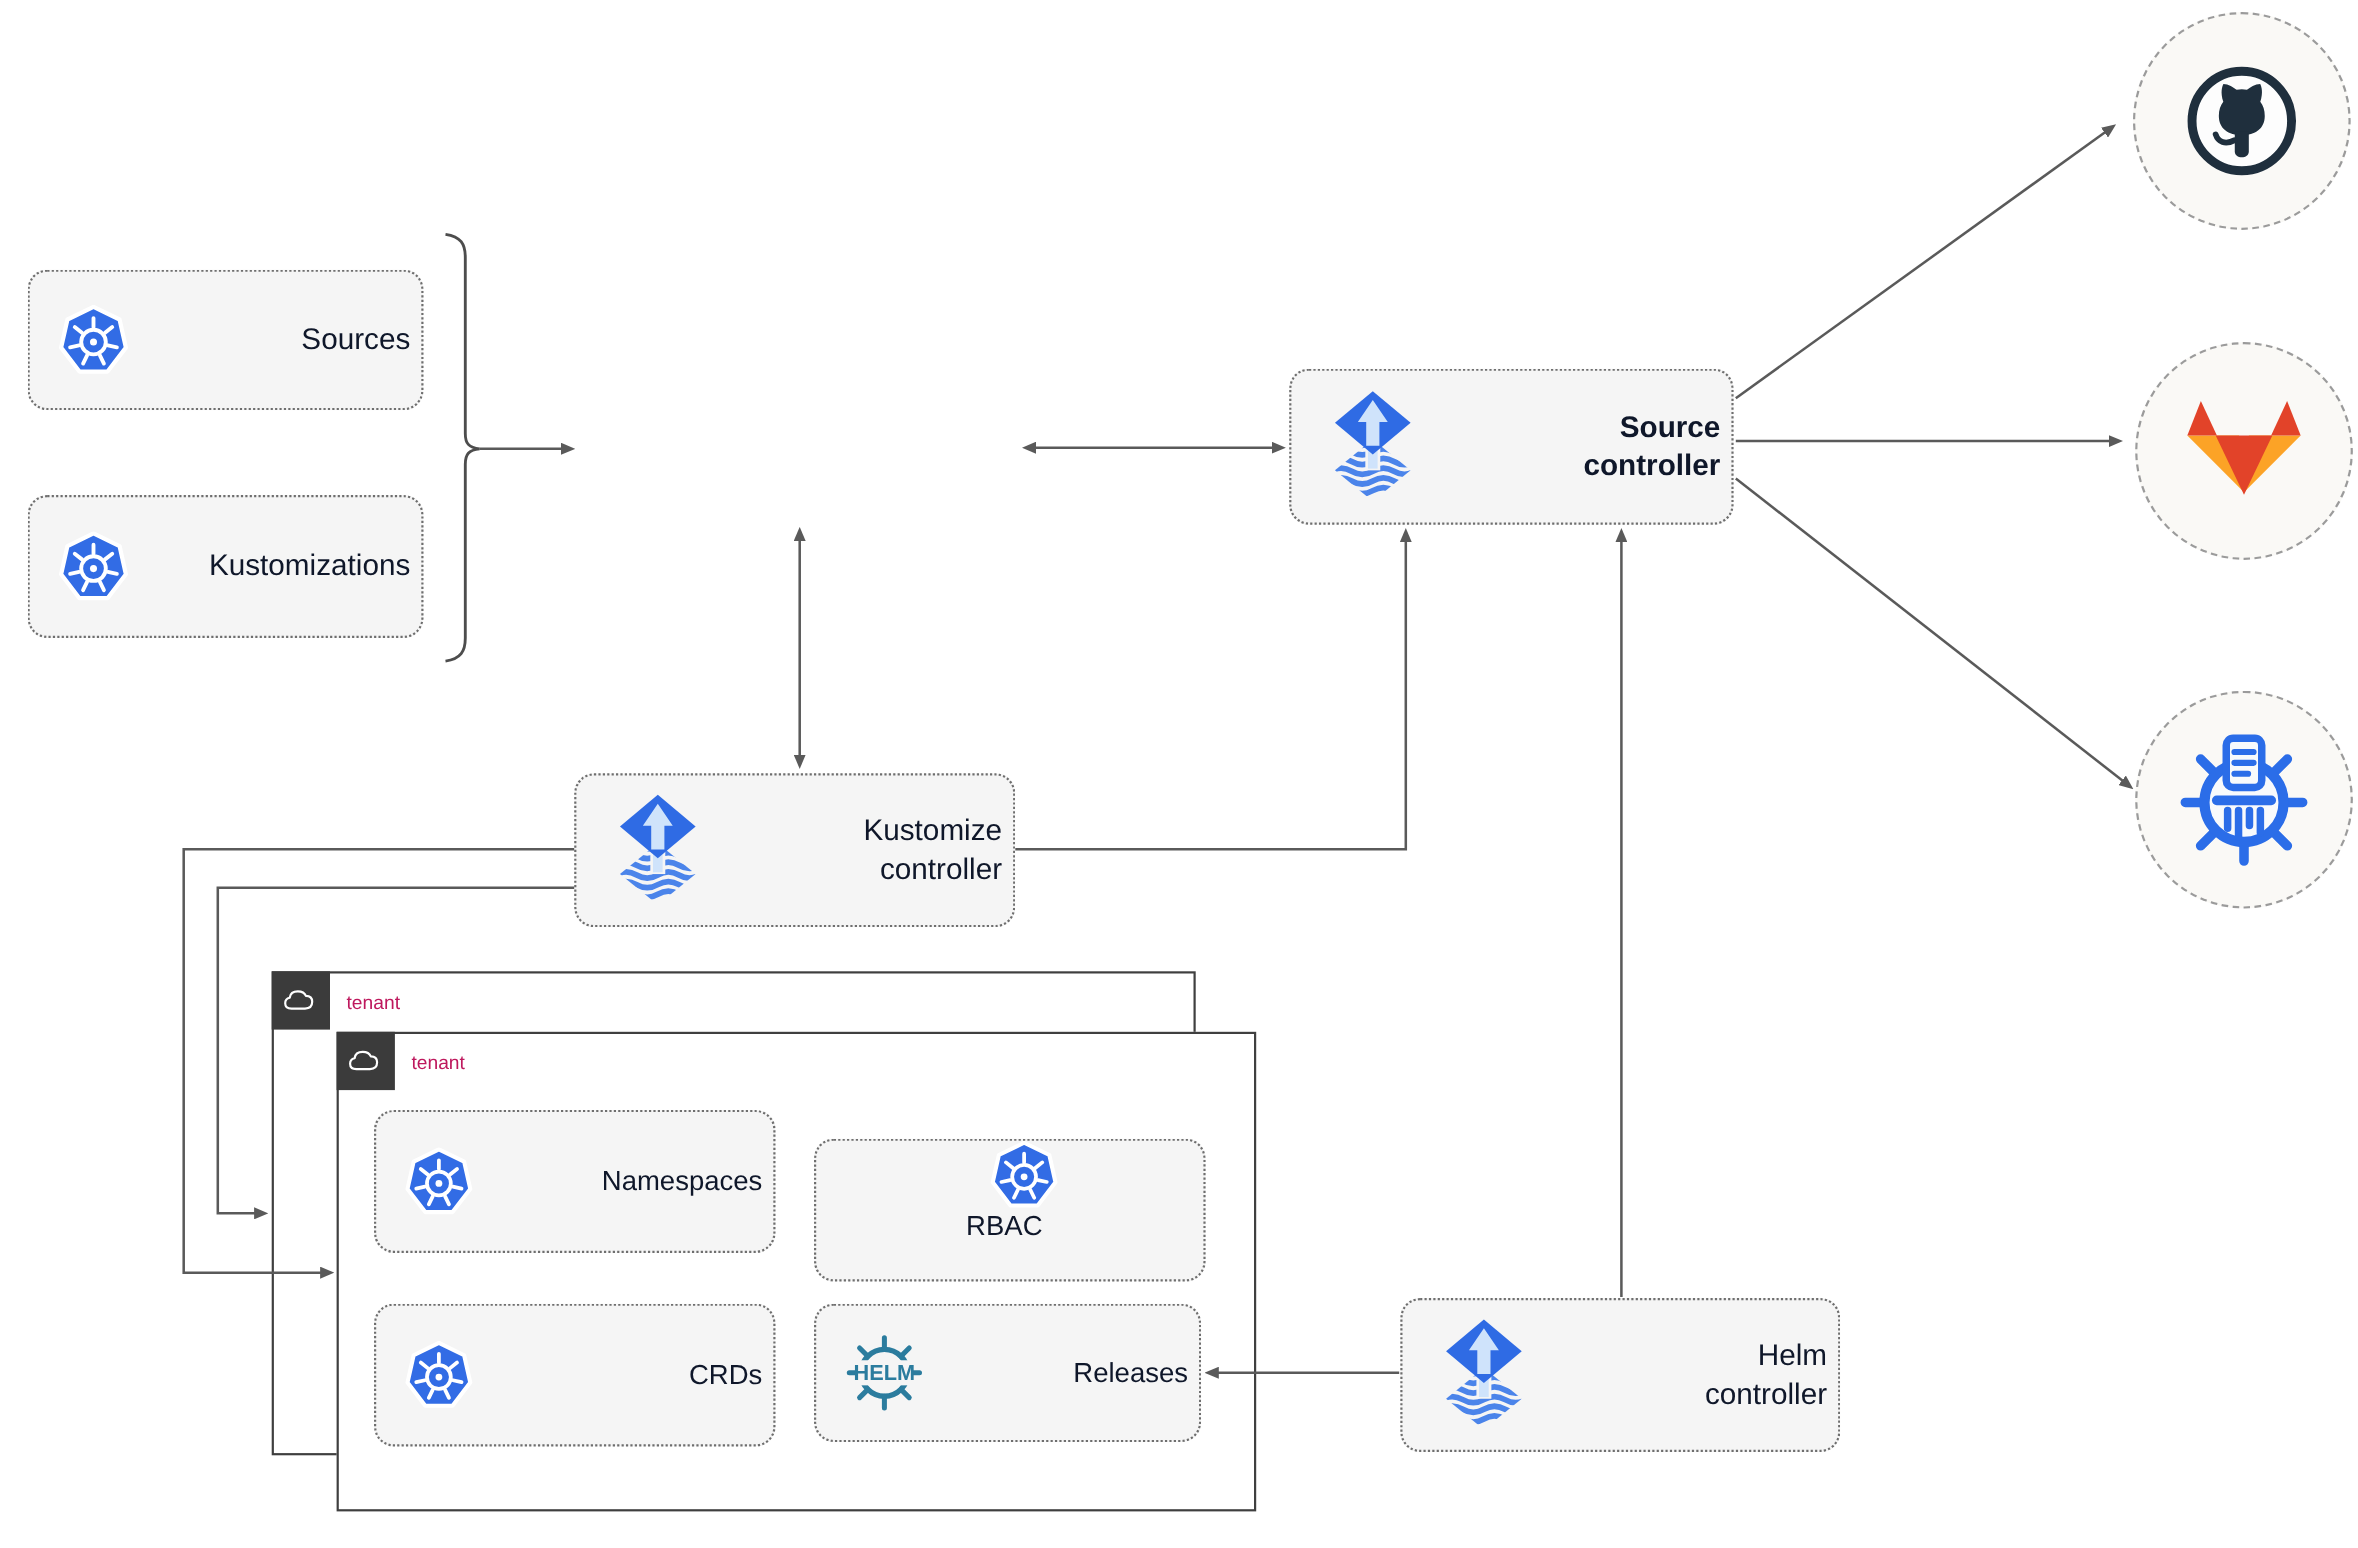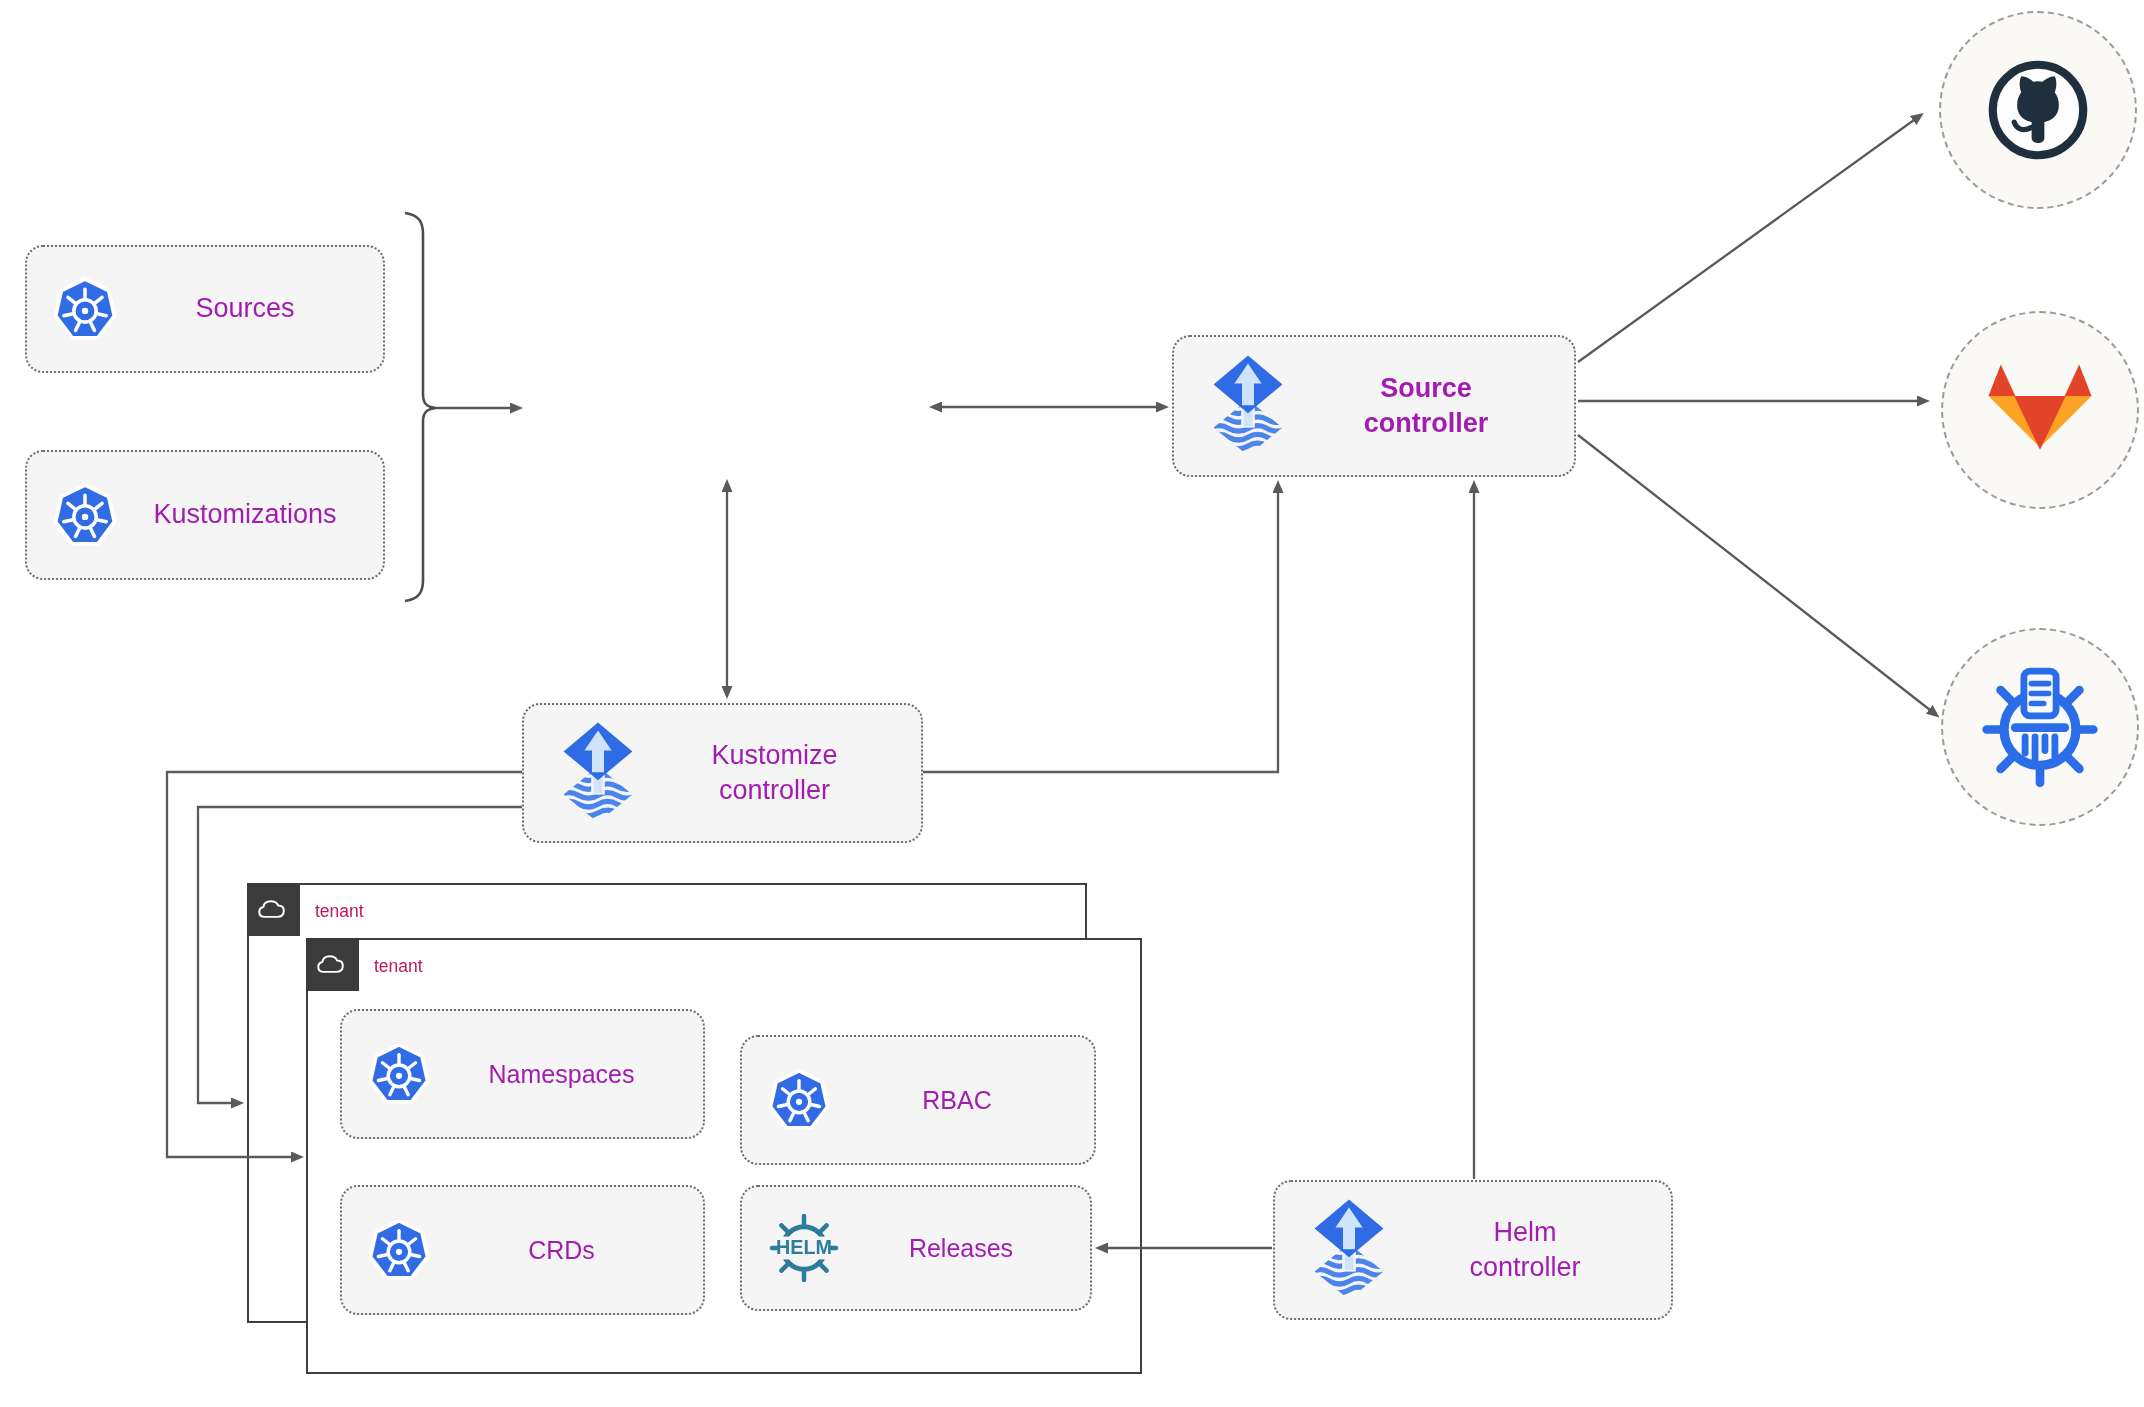--- a/index.html
+++ b/index.html
@@ -2,21 +2,21 @@
 <html><head>
 <meta charset="utf-8">
 <style>
   html,body{margin:0;padding:0;background:#ffffff;font-family:"Liberation Sans",sans-serif;}
   .canvas{position:relative;width:2144px;height:1407px;background:#ffffff;overflow:hidden;}
 
   
   .node{position:absolute;display:flex;align-items:center;background:#f5f5f5;
         border:2.5px dotted #6e6e6e;border-radius:18px;box-sizing:border-box;z-index:5;}
   .node .nicon{margin-left:26px;flex:0 0 auto;display:block;}
-  .node .nlabel{flex:1;text-align:center;font-size:27px;color:#a21caf;padding-right:10px;line-height:1.3;}
+  .node .nlabel{flex:1;text-align:right;font-size:27px;color:#0f172a;padding-right:10px;line-height:1.3;}
 
   
   .tenant{position:absolute;background:#ffffff;border:2px solid #3f3f3f;box-sizing:border-box;}
   .tenant-back{left:247px;top:883px;width:840px;height:440px;z-index:1;}
   .tenant-front{left:306px;top:938px;width:836px;height:436px;z-index:2;}
   .tenant-header{position:absolute;left:-2px;top:-2px;width:53px;height:53px;background:#3b3b3b;
                  display:flex;align-items:center;justify-content:center;}
   .tenant-label{position:absolute;left:66px;top:0;height:53px;display:flex;align-items:center;
                 font-size:17.5px;color:#be185d;}
 
@@ -152,21 +152,21 @@
     </div>
   </div>
 
   <div class="node" style="left:340px;top:1009px;width:365px;height:130px;z-index:6;">
     <svg class="nicon" width="62" height="62">
         <use href="#i-k8s"></use>
       </svg>
     <div class="nlabel" style="font-size:25px;">Namespaces</div>
   </div>
 
-  <div class="node" style="left:740px;top:1035px;width:356px;height:130px;z-index:6;">
+  <div class="node" style="left:740px;top:1035px;width:356px;height:130px;z-index:6;flex-direction:column;">
     <svg class="nicon" width="62" height="62">
         <use href="#i-k8s"></use>
       </svg>
     <div class="nlabel" style="font-size:25px;">RBAC</div>
   </div>
 
   <div class="node" style="left:340px;top:1185px;width:365px;height:130px;z-index:6;">
     <svg class="nicon" width="62" height="62">
         <use href="#i-k8s"></use>
       </svg>

